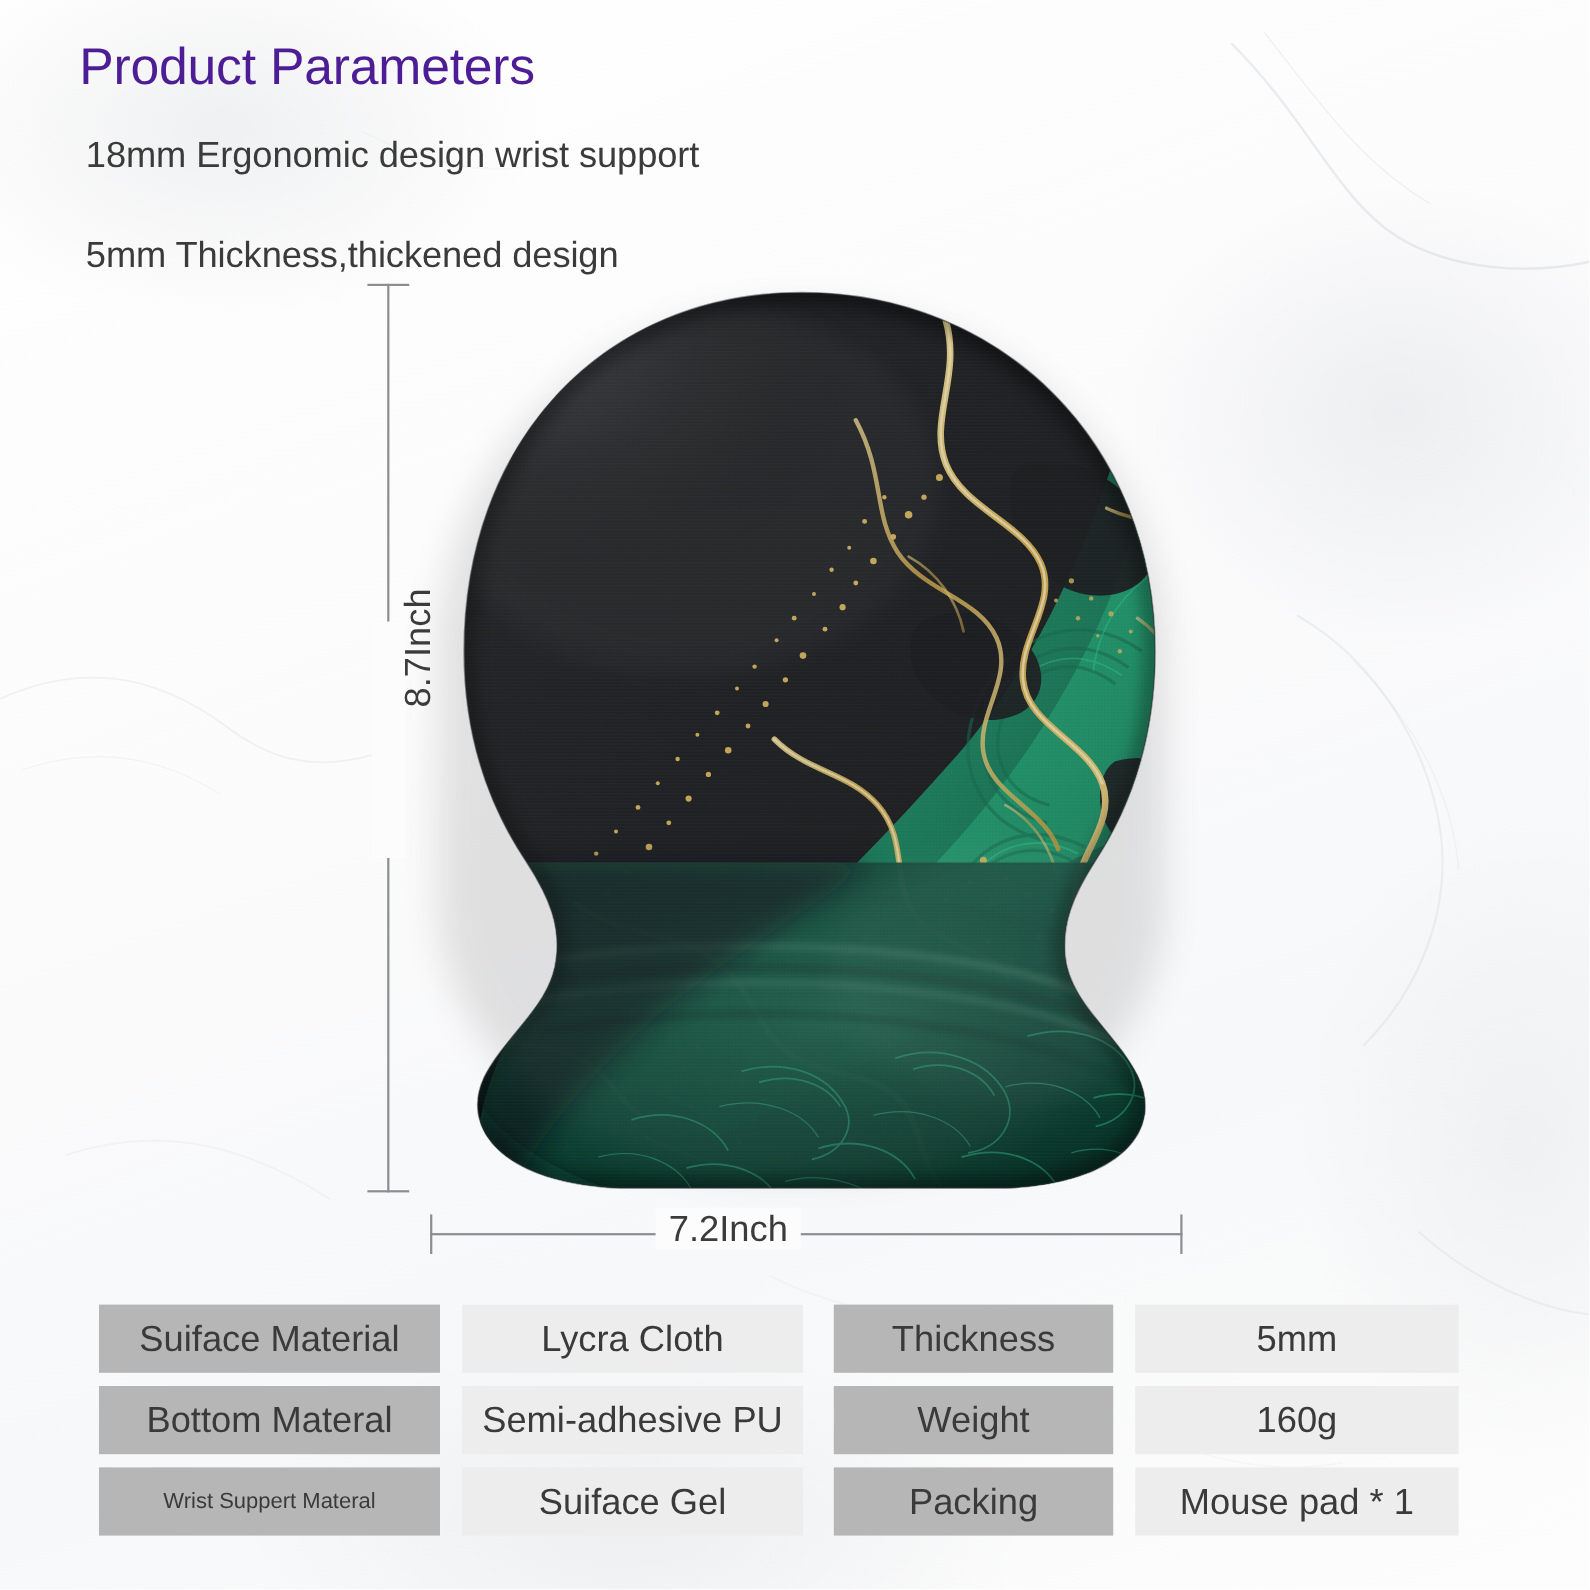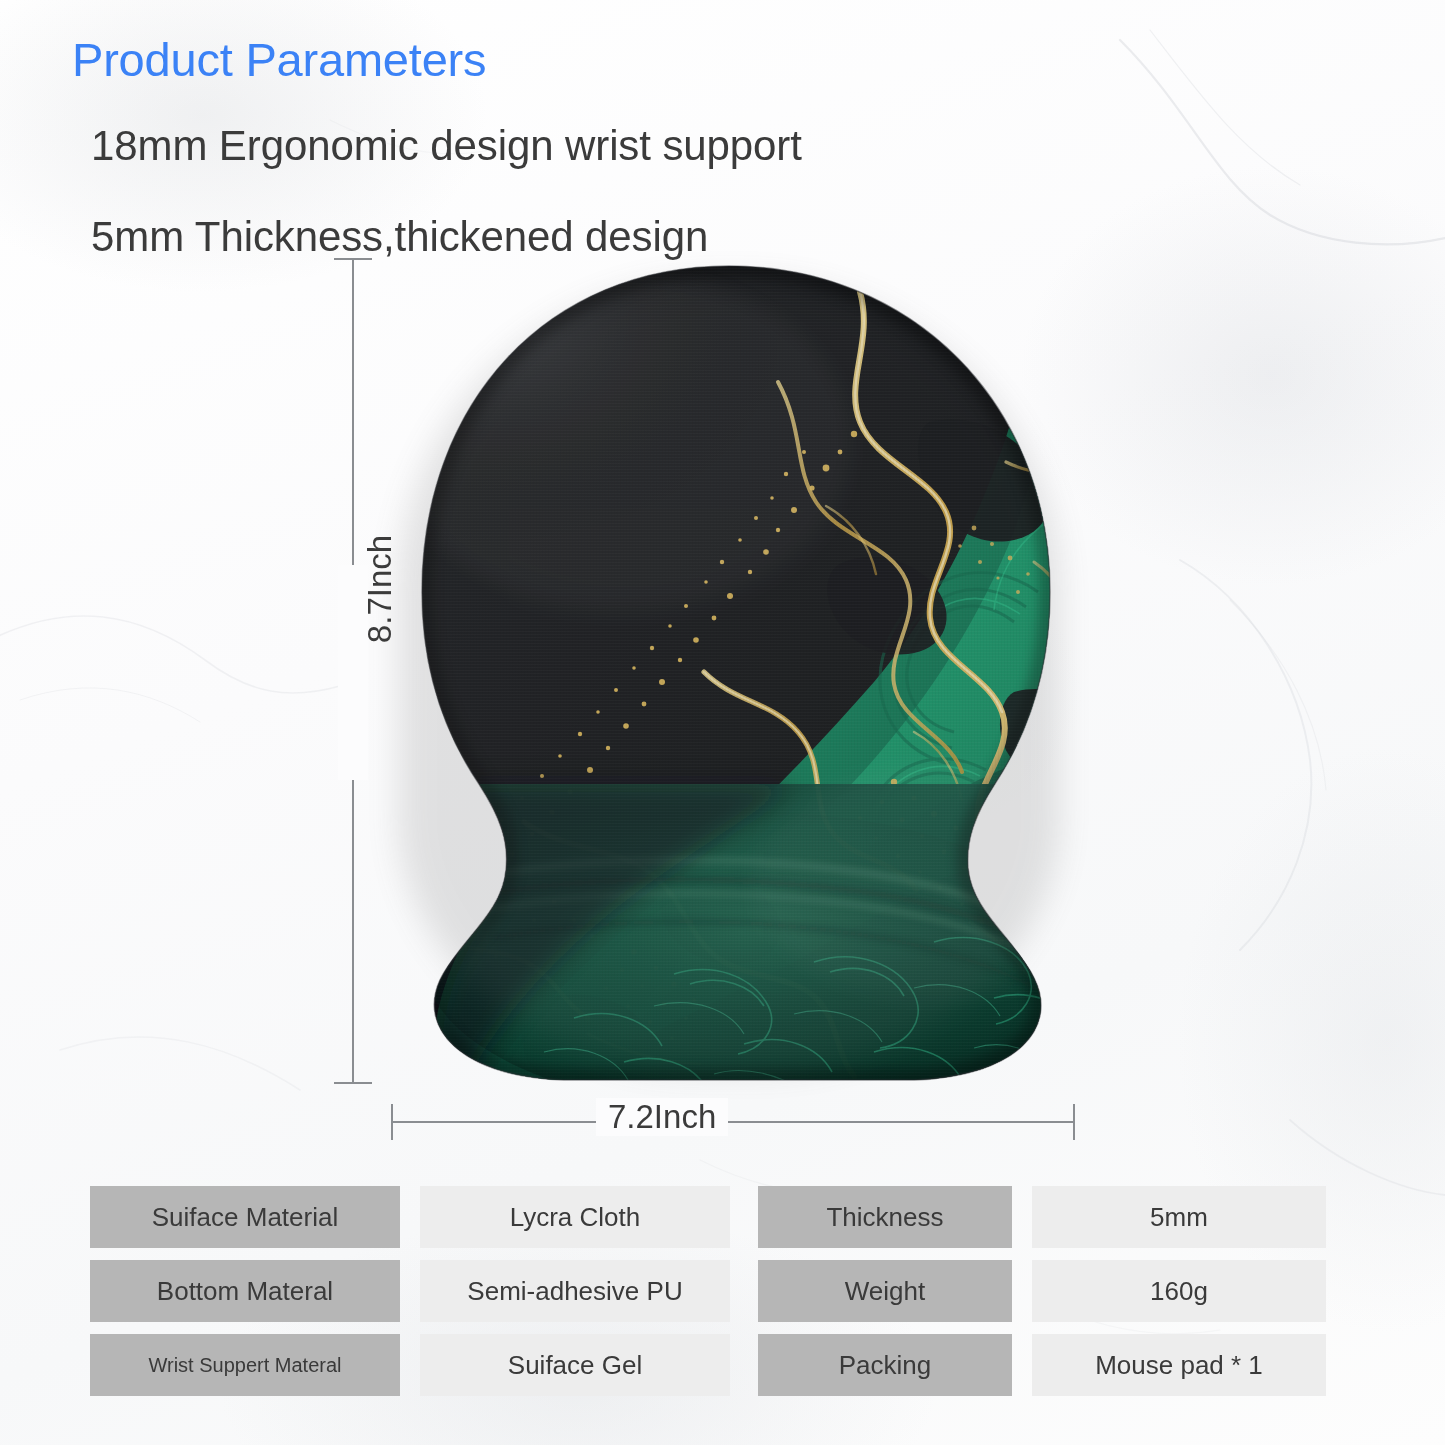--- a/index.html
+++ b/index.html
@@ -40,28 +40,28 @@
     opacity: 0.5;
   }
 
   
   .title {
     position: absolute;
     left: 72px;
     top: 32px;
     font-size: 47px;
     font-weight: 400;
-    color: #3b82f6;
+    color: #4c1d95;
     letter-spacing: -0.2px;
     white-space: nowrap;
   }
   .subline {
     position: absolute;
-    left: 91px;
-    font-size: 42px;
+    left: 78px;
+    font-size: 33px;
     font-weight: 400;
     color: #3b3b3b;
     white-space: nowrap;
     letter-spacing: -0.1px;
   }
   .subline.l1 { top: 122px; }
   .subline.l2 { top: 178px; margin-top: 35px; }
 
   
   .dim-v {
@@ -161,21 +161,21 @@
     display: flex;
     align-items: stretch;
     margin-bottom: 12px;
     height: 62px;
   }
   .spec-row:last-child { margin-bottom: 0; }
   .cell {
     display: flex;
     align-items: center;
     justify-content: center;
-    font-size: 26px;
+    font-size: 33px;
     color: #3a3a3a;
     box-sizing: border-box;
     padding: 0 6px;
     white-space: nowrap;
     overflow: hidden;
   }
   .cell.key {
     background: #b6b6b6;
   }
   .cell.val {

